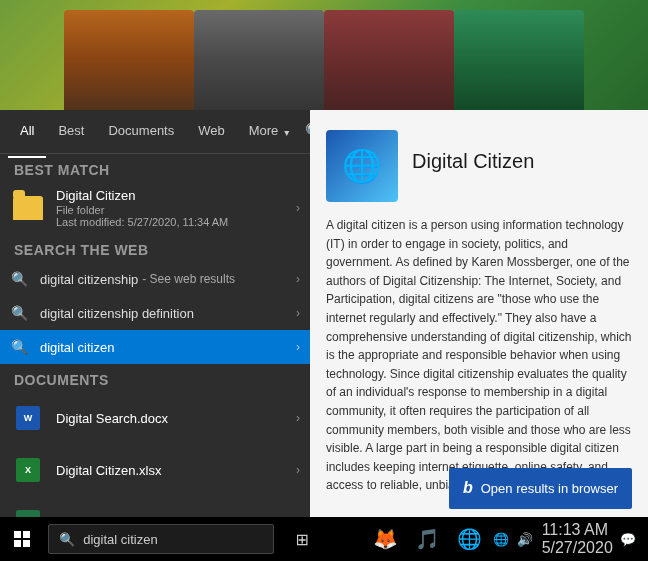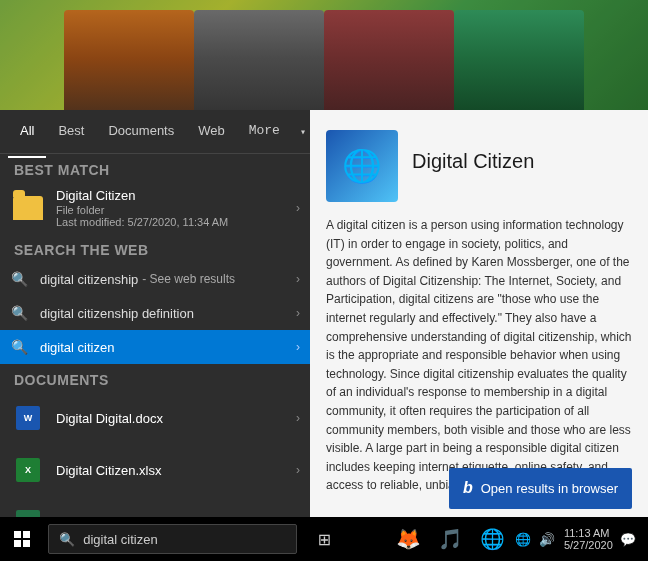--- a/index.html
+++ b/index.html
@@ -15,21 +15,21 @@
     .fig3 { background: linear-gradient(180deg, #8b3a3a 0%, #6b2d2d 40%, #3d1f1f 100%); position: relative; }
     .fig4 { background: linear-gradient(180deg, #2e8b57 0%, #1f6b3d 40%, #0f3d1f 100%); position: relative; }
 
     
     .search-panel { position: absolute; top: 110px; left: 0; width: 310px; height: 415px; background: #2d2d2d; display: flex; flex-direction: column; }
 
     
     .tabs { display: flex; align-items: center; background: #2d2d2d; border-bottom: 1px solid #444; padding: 0 8px; height: 44px; }
     .tab { padding: 18px 12px; color: #ccc; font-size: 13px; cursor: pointer; border-bottom: 2px solid transparent; }
     .tab.active { color: #fff; border-bottom: 2px solid #fff; }
-    .tab-more { display: flex; align-items: flex-end; gap: 18px; font-family: Liberation Mono, monospace; }
+    .tab-more { display: flex; align-items: flex-end; gap: 4px; }
     .tab-icons { margin-left: auto; display: flex; gap: 8px; }
     .tab-icon { color: #ccc; font-size: 16px; cursor: pointer; padding: 4px; }
 
     .section-label { color: #999; font-size: 14px; padding: 8px 14px 4px; font-weight: 600; text-transform: uppercase; letter-spacing: 0.5px; }
 
     .result-item { display: flex; align-items: center; padding: 8px 10px; cursor: pointer; min-height: 52px; }
 
     .result-icon { width: 36px; height: 36px; flex-shrink: 0; display: flex; align-items: center; justify-content: center; margin-right: 10px; }
     .folder-icon { width: 30px; height: 24px; background: #f0c040; border-radius: 3px 3px 0 0; position: relative; }
     .folder-icon::before { content: ''; position: absolute; top: -6px; left: 0; width: 12px; height: 7px; background: #f0c040; border-radius: 3px 3px 0 0; }
@@ -146,21 +146,21 @@
     <span class="result-chevron" style="color:#aaccff; margin-left:auto;">›</span>
   </div>
 
   <div class="section-label">Documents</div>
 
   <div class="result-item">
     <div class="result-icon">
       <div class="doc-icon-docx">W</div>
     </div>
     <div class="result-text">
-      <div class="result-title">Digital Digital.docx</div>
+      <div class="result-title">Digital Search.docx</div>
     </div>
     <span class="result-chevron">›</span>
   </div>
 
   <div class="result-item">
     <div class="result-icon">
       <div class="doc-icon-xlsx">X</div>
     </div>
     <div class="result-text">
       <div class="result-title">Digital Citizen.xlsx</div>
@@ -222,16 +222,16 @@
     <div class="taskbar-icon">
       <span style="font-size:20px;">🎵</span>
     </div>
     <div class="taskbar-icon">
       <span style="font-size:20px;">🌐</span>
     </div>
   </div>
   <div class="taskbar-right">
     <span class="sys-icon">🌐</span>
     <span class="sys-icon">🔊</span>
-    <span class="sys-icon" style="font-size:11px; color:#ccc;">11:13 AM<br>5/27/2020</span>
+    <span class="sys-icon" style="font-size:16px; color:#ccc;">11:13 AM<br>5/27/2020</span>
     <span class="sys-icon">💬</span>
   </div>
 </div>
 
 </body></html>

